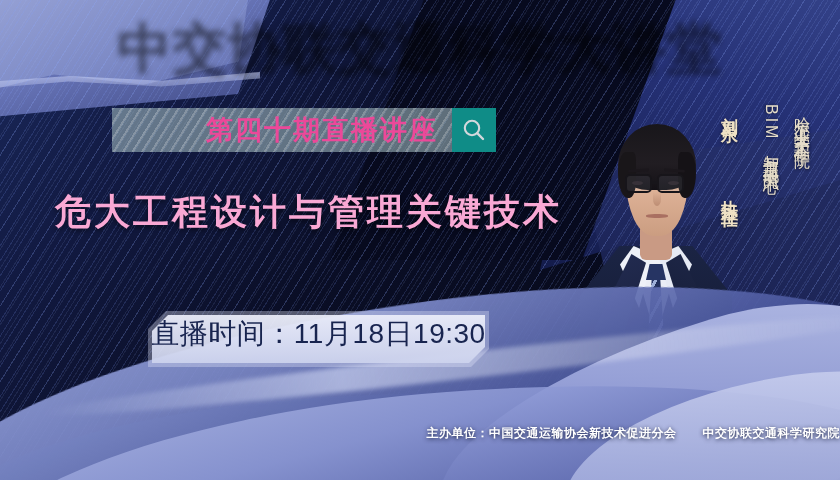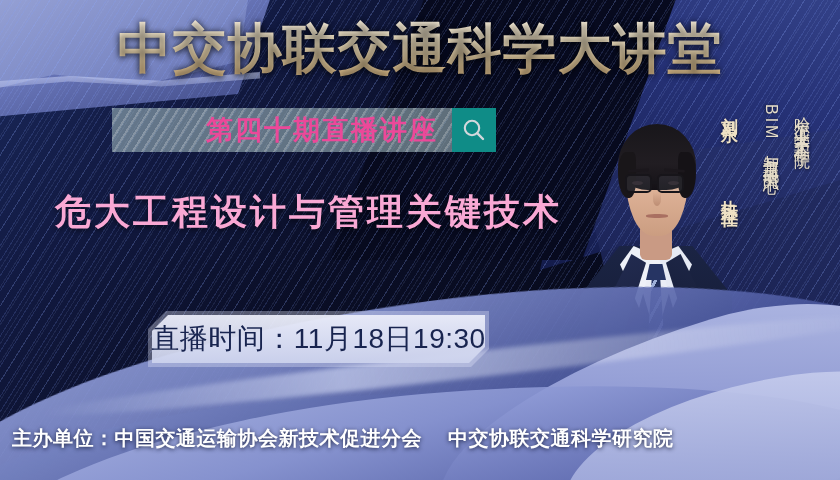--- a/index.html
+++ b/index.html
@@ -283,21 +283,21 @@
     white-space:nowrap;
     text-shadow:0 2px 5px rgba(0,0,0,.55);
   }
 
   
   .time-chip {
     position:absolute; left:152px; top:315px;
     width:333px; height:48px;
     background:linear-gradient(180deg,rgba(236,238,250,.93) 0%, rgba(206,212,238,.90) 100%);
     clip-path:polygon(16px 0%, 100% 0%, 100% calc(100% - 16px), calc(100% - 16px) 100%, 0% 100%, 0% 16px);
-    display:flex; align-items:center; justify-content:center;
+    display:flex; align-items:flex-start; justify-content:center;
   }
   .time-chip-border {
     position:absolute; left:148px; top:311px;
     width:341px; height:56px;
     background:rgba(225,230,250,.35);
     clip-path:polygon(18px 0%, 100% 0%, 100% calc(100% - 18px), calc(100% - 18px) 100%, 0% 100%, 0% 18px);
   }
   .time-chip-text {
     font-size:28px; font-weight:400; color:#18244f; letter-spacing:.5px;
     white-space:nowrap;
@@ -332,22 +332,22 @@
     left:760px; top:104px;
     font-size:16px; font-weight:400; letter-spacing:3px;
     color:#e6ddc9;
     text-shadow:0 1px 3px rgba(0,0,0,.6);
     writing-mode:vertical-rl; text-orientation:mixed;
   }
 
   
   .footer {
     position:absolute; left:0; top:425px; width:840px;
-    text-align:left;
-    font-size:20px; font-weight:700; color:#ffffff;
+    text-align:right;
+    font-size:12px; font-weight:700; color:#ffffff;
     letter-spacing:.5px;
     text-shadow:0 1px 4px rgba(10,16,44,.85);
     white-space:nowrap;
     padding-left:12px;
   }
   .footer .gap { display:inline-block; width:26px; }
 </style>
 </head>
 <body>
 
@@ -391,21 +391,20 @@
   </div>
 
   <div class="silk-dark"></div>
   <div class="silk-1"></div>
   <div class="silk-3"></div>
   <div class="silk-2"></div>
   <div class="silk-4"></div>
   <div class="silk-shine"></div>
 
   <div class="main-title-shadow">中交协联交通科学大讲堂</div>
-  <div class="main-title">中交协联交通科学大讲堂</div>
 
   <div class="sub-bar">
     <span class="sub-bar-text">第四十期直播讲座</span>
   </div>
   <div class="search-box">
     <svg width="26" height="26" viewBox="0 0 26 26">
       <circle cx="11" cy="11" r="7.2" fill="none" stroke="#d3d8dc" stroke-width="2.1"></circle>
       <line x1="16.2" y1="16.2" x2="22" y2="22" stroke="#d3d8dc" stroke-width="2.4" stroke-linecap="round"></line>
     </svg>
   </div>

